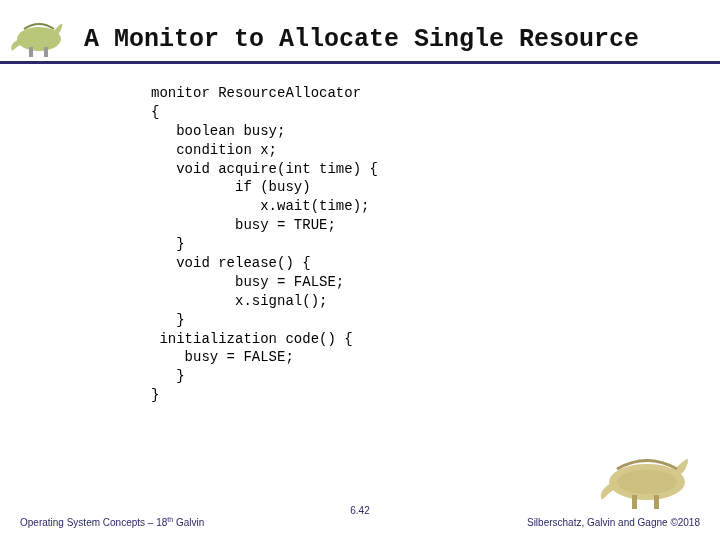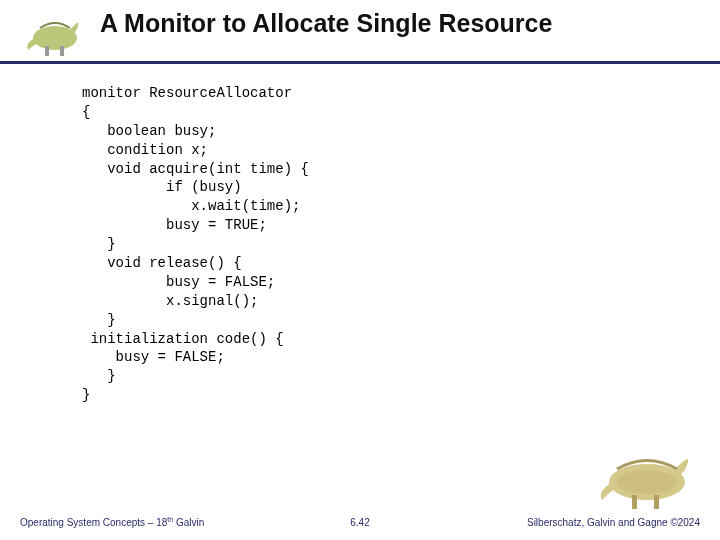--- a/index.html
+++ b/index.html
@@ -6,40 +6,43 @@
   body {
     width: 720px;
     height: 540px;
     background: #fff;
     font-family: Arial, Helvetica, sans-serif;
     position: relative;
     overflow: hidden;
   }
   .header {
     display: flex;
-    padding: 8px 20px 0 20px;
+    align-items: flex-end;
+    padding: 8px 20px 0 4px;
     border-bottom: 3px solid #2a2a6a;
     height: 64px;
+    font-family: Liberation Mono, monospace;
   }
   .dino-left {
     width: 70px;
     height: 50px;
     flex-shrink: 0;
     margin-right: 10px;
     margin-bottom: 2px;
   }
   .title {
     font-size: 25px;
     font-weight: bold;
     color: #111;
     line-height: 1.2;
     padding-bottom: 6px;
   }
   .content {
-    padding: 20px 0 0 82px;
+    padding: 20px 0 0 106px;
+    margin-left: 45px;
   }
   .code {
     font-family: "Courier New", Courier, monospace;
     font-size: 14px;
     line-height: 1.35;
     white-space: pre;
     color: #000;
   }
   .footer {
     position: absolute;
@@ -51,21 +54,21 @@
     justify-content: space-between;
     align-items: flex-end;
     font-size: 10px;
     color: #2a2a6a;
   }
   .footer-left sup { font-size: 7px; }
   .footer-center {
     position: absolute;
     left: 50%;
     transform: translateX(-50%);
-    bottom: 0;
+    bottom: 12px;
   }
   .dino-right {
     position: absolute;
     right: 18px;
     bottom: 28px;
     width: 110px;
     height: 75px;
   }
 </style>
 </head>
@@ -111,14 +114,14 @@
   <rect x="62" y="58" width="5" height="14" fill="#b0a060"></rect>
   <path d="M25 32 Q55 15 85 32" stroke="#a89860" stroke-width="3" fill="none"></path>
   <ellipse cx="55" cy="45" rx="30" ry="12" fill="#c8ba78" opacity="0.6"></ellipse>
 </svg>
 
 <div class="footer">
   <div class="footer-left">
     <span>Operating System Concepts – 18</span><sup>th</sup><span> Galvin</span>
   </div>
   <div class="footer-center">6.42</div>
-  <div class="footer-right">Silberschatz, Galvin and Gagne ©2024</div>
+  <div class="footer-right">Silberschatz, Galvin and Gagne ©2018</div>
 </div>
 
 </body></html>

